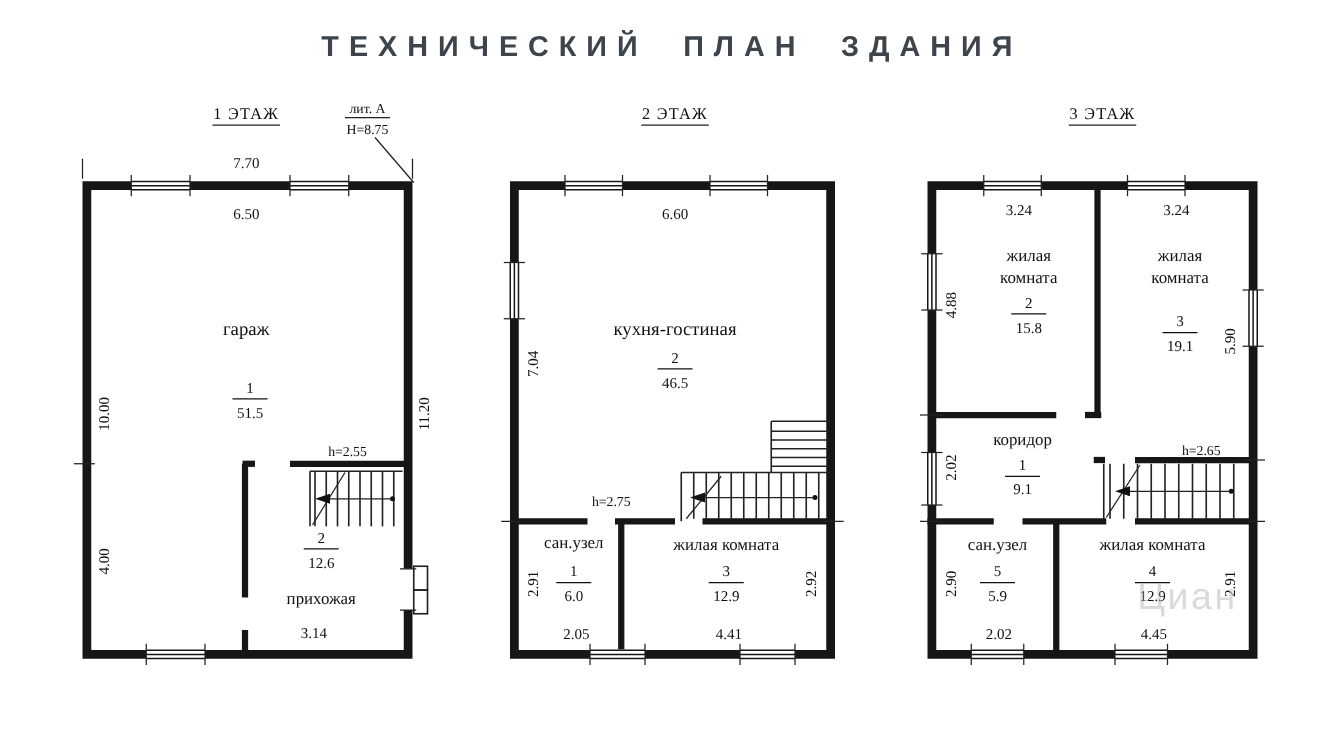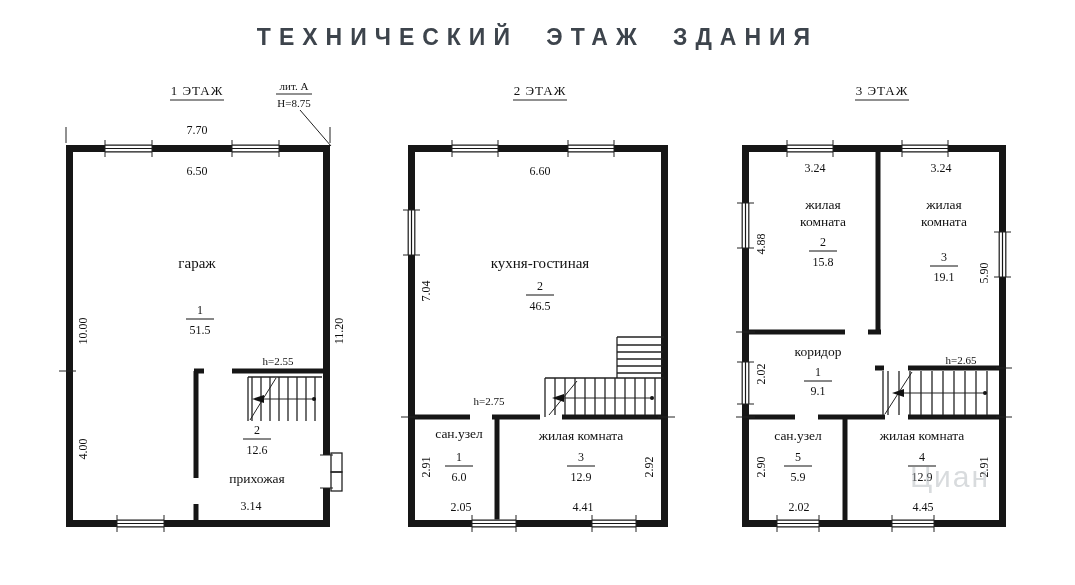--- a/index.html
+++ b/index.html
@@ -25,21 +25,21 @@
   .room{font-size:15px;}
   .room-sm{font-size:13.5px;}
   .flabel{font-size:13px;letter-spacing:1px;}
   .wm{font-family:"Liberation Sans",sans-serif;font-size:30px;fill:#aab0b6;opacity:.45;letter-spacing:2px;}
 </style>
 </head>
 <body>
 
 <div class="stage">
 
-  <div class="title">ТЕХНИЧЕСКИЙ ЭТАЖ ЗДАНИЯ</div>
+  <div class="title">ТЕХНИЧЕСКИЙ ПЛАН ЗДАНИЯ</div>
 
   <svg width="1075" height="585" viewBox="0 0 1075 585">
 
     <g>
       <text class="flabel" x="197" y="95">1 ЭТАЖ</text>
       <line class="hair" x1="170" y1="100" x2="224" y2="100"></line>
       <text class="small" x="294" y="90">лит. А</text>
       <line class="hair" x1="276" y1="94" x2="312" y2="94"></line>
       <text class="small" x="294" y="107">Н=8.75</text>
       <line class="hair" x1="300" y1="110" x2="331" y2="146"></line>

